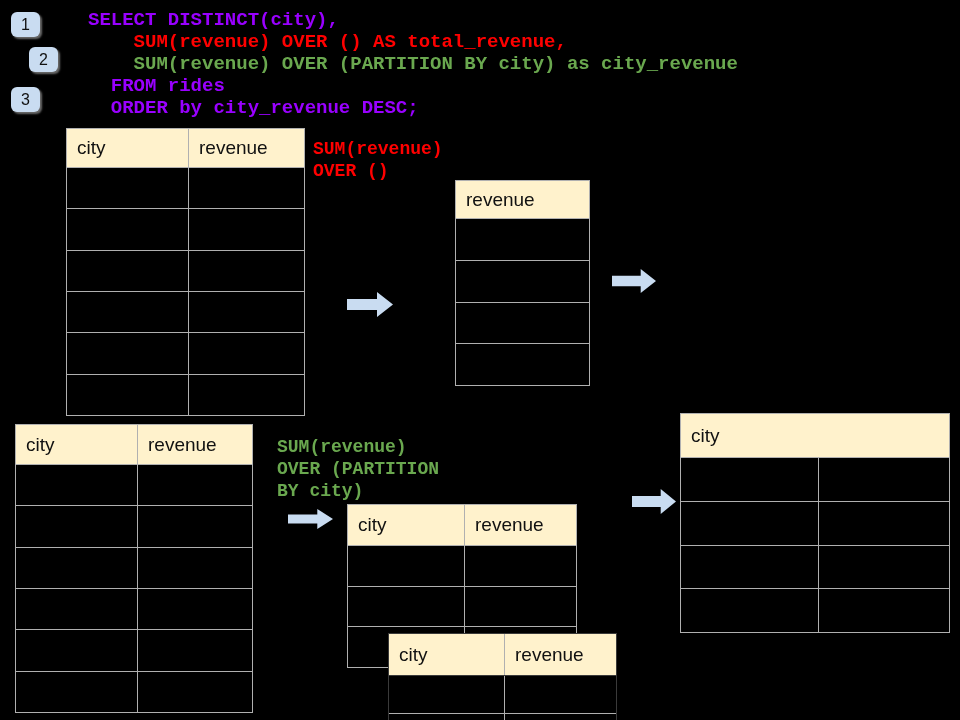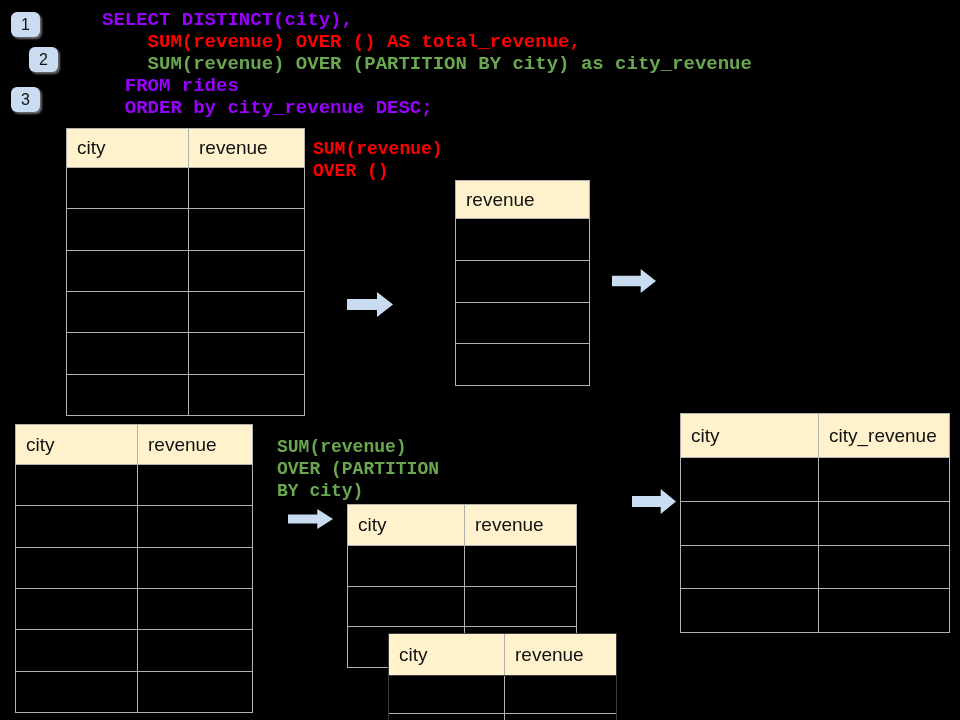--- a/index.html
+++ b/index.html
@@ -9,21 +9,21 @@
   }
   
   .badge{
     position:absolute;width:29px;height:25px;border-radius:6px;
     background:var(--blue);display:flex;align-items:center;justify-content:center;
     font:16px "Liberation Sans",sans-serif;color:#111;
     box-shadow:2px 2px 2px #6a6a6a;
   }
   
   #sql-code{
-    position:absolute;left:102px;top:9px;
+    position:absolute;left:88px;top:9px;
     font:bold 19px/22px "Liberation Mono",monospace;white-space:pre;
   }
   #side-note{
     position:absolute;left:752px;top:37px;
     font:bold 16px/19px "Liberation Mono",monospace;white-space:pre;
     color:var(--purple);
   }
   .flabel{
     position:absolute;font:bold 18px/22px "Liberation Mono",monospace;white-space:pre;
   }
@@ -181,21 +181,20 @@
       </div>
       <div class="brow">
         <div class="bcell" style="width: 115px;"></div>
         <div class="bcell" style="width: 113px;"></div>
       </div>
     </div>
 
   <div class="tbl" style="left:680px;top:413px;width:270px;height:220px">
       <div class="hrow" style="height: 44px;">
         <div class="hcell" style="width: 137px;">city</div>
-        <div class="hcell" style="width: 132px;">city_revenue</div>
       </div>
       <div class="brow">
         <div class="bcell" style="width: 137px;"></div>
         <div class="bcell" style="width: 132px;"></div>
       </div>
       <div class="brow">
         <div class="bcell" style="width: 137px;"></div>
         <div class="bcell" style="width: 132px;"></div>
       </div>
       <div class="brow">

